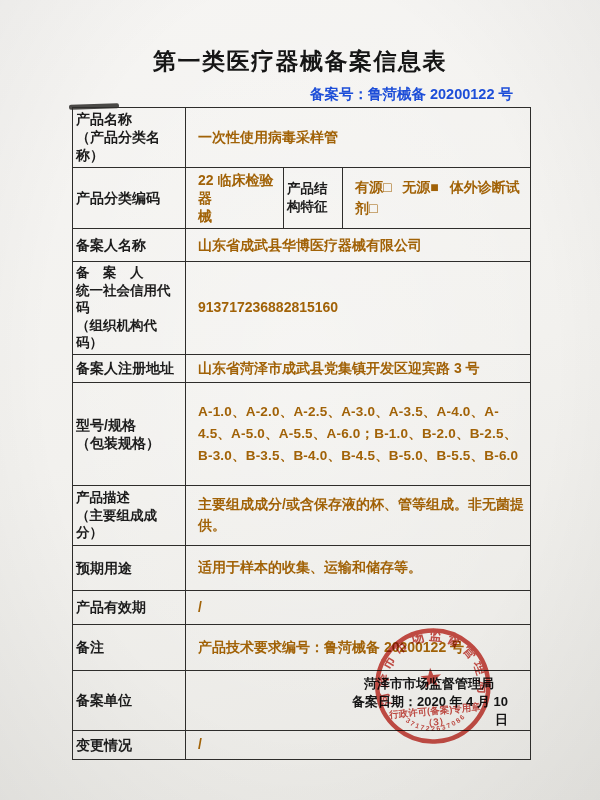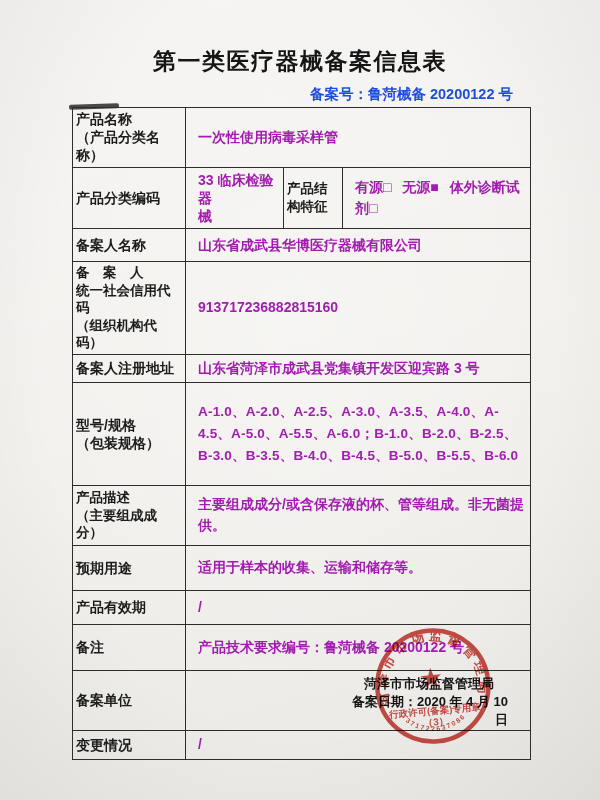--- a/index.html
+++ b/index.html
@@ -34,21 +34,21 @@
     font-weight:700;
   }
   td.lbl{
     text-align:left; white-space:pre-line;
     font-size:14px; line-height:1.3; color:#1c1c1c;
     padding:2px 3px;
   }
   td.lbl.small{ font-size:13.5px; }
   td.val{
     font-size:14px; padding:3px 6px 3px 12px;
-    line-height:1.5; color:#a21caf;
+    line-height:1.5; color:#a16207;
   }
   td.val.spec{ font-size:13.5px; line-height:1.6; letter-spacing:0.2px; }
   td.val.checkboxes{ word-spacing:7px; font-size:14px; }
   tr.r1{height:45px;} tr.r2{height:40px;} tr.r3{height:33px;}
   tr.r4{height:67px;} tr.r5{height:26px;} tr.r6{height:37px;}
   tr.r7{height:103px;} tr.r8{height:60px;} tr.r9{height:45px;}
   tr.r10{height:34px;} tr.r11{height:46px;} tr.r12{height:60px;}
   tr.r13{height:29px;}
   .authority-line1{
     position:absolute; top:675px; left:342px; width:166px;
@@ -86,21 +86,21 @@
       <col style="width:188px">
   </colgroup>
   <tbody>
       <tr class="r1">
     <td class="lbl">产品名称
 （产品分类名称）</td>
     <td class="val" colspan="3">一次性使用病毒采样管</td>
   </tr>
   <tr class="r2">
     <td class="lbl">产品分类编码</td>
-    <td class="val" style="white-space:pre-line; line-height:1.3;">33 临床检验器
+    <td class="val" style="white-space:pre-line; line-height:1.3;">22 临床检验器
 械</td>
     <td class="lbl small">产品结
 构特征</td>
     <td class="val checkboxes">有源□ 无源■ 体外诊断试剂□</td>
   </tr>
   <tr class="r3">
     <td class="lbl">备案人名称</td>
     <td class="val" colspan="3">山东省成武县华博医疗器械有限公司</td>
   </tr>
   <tr class="r4">

